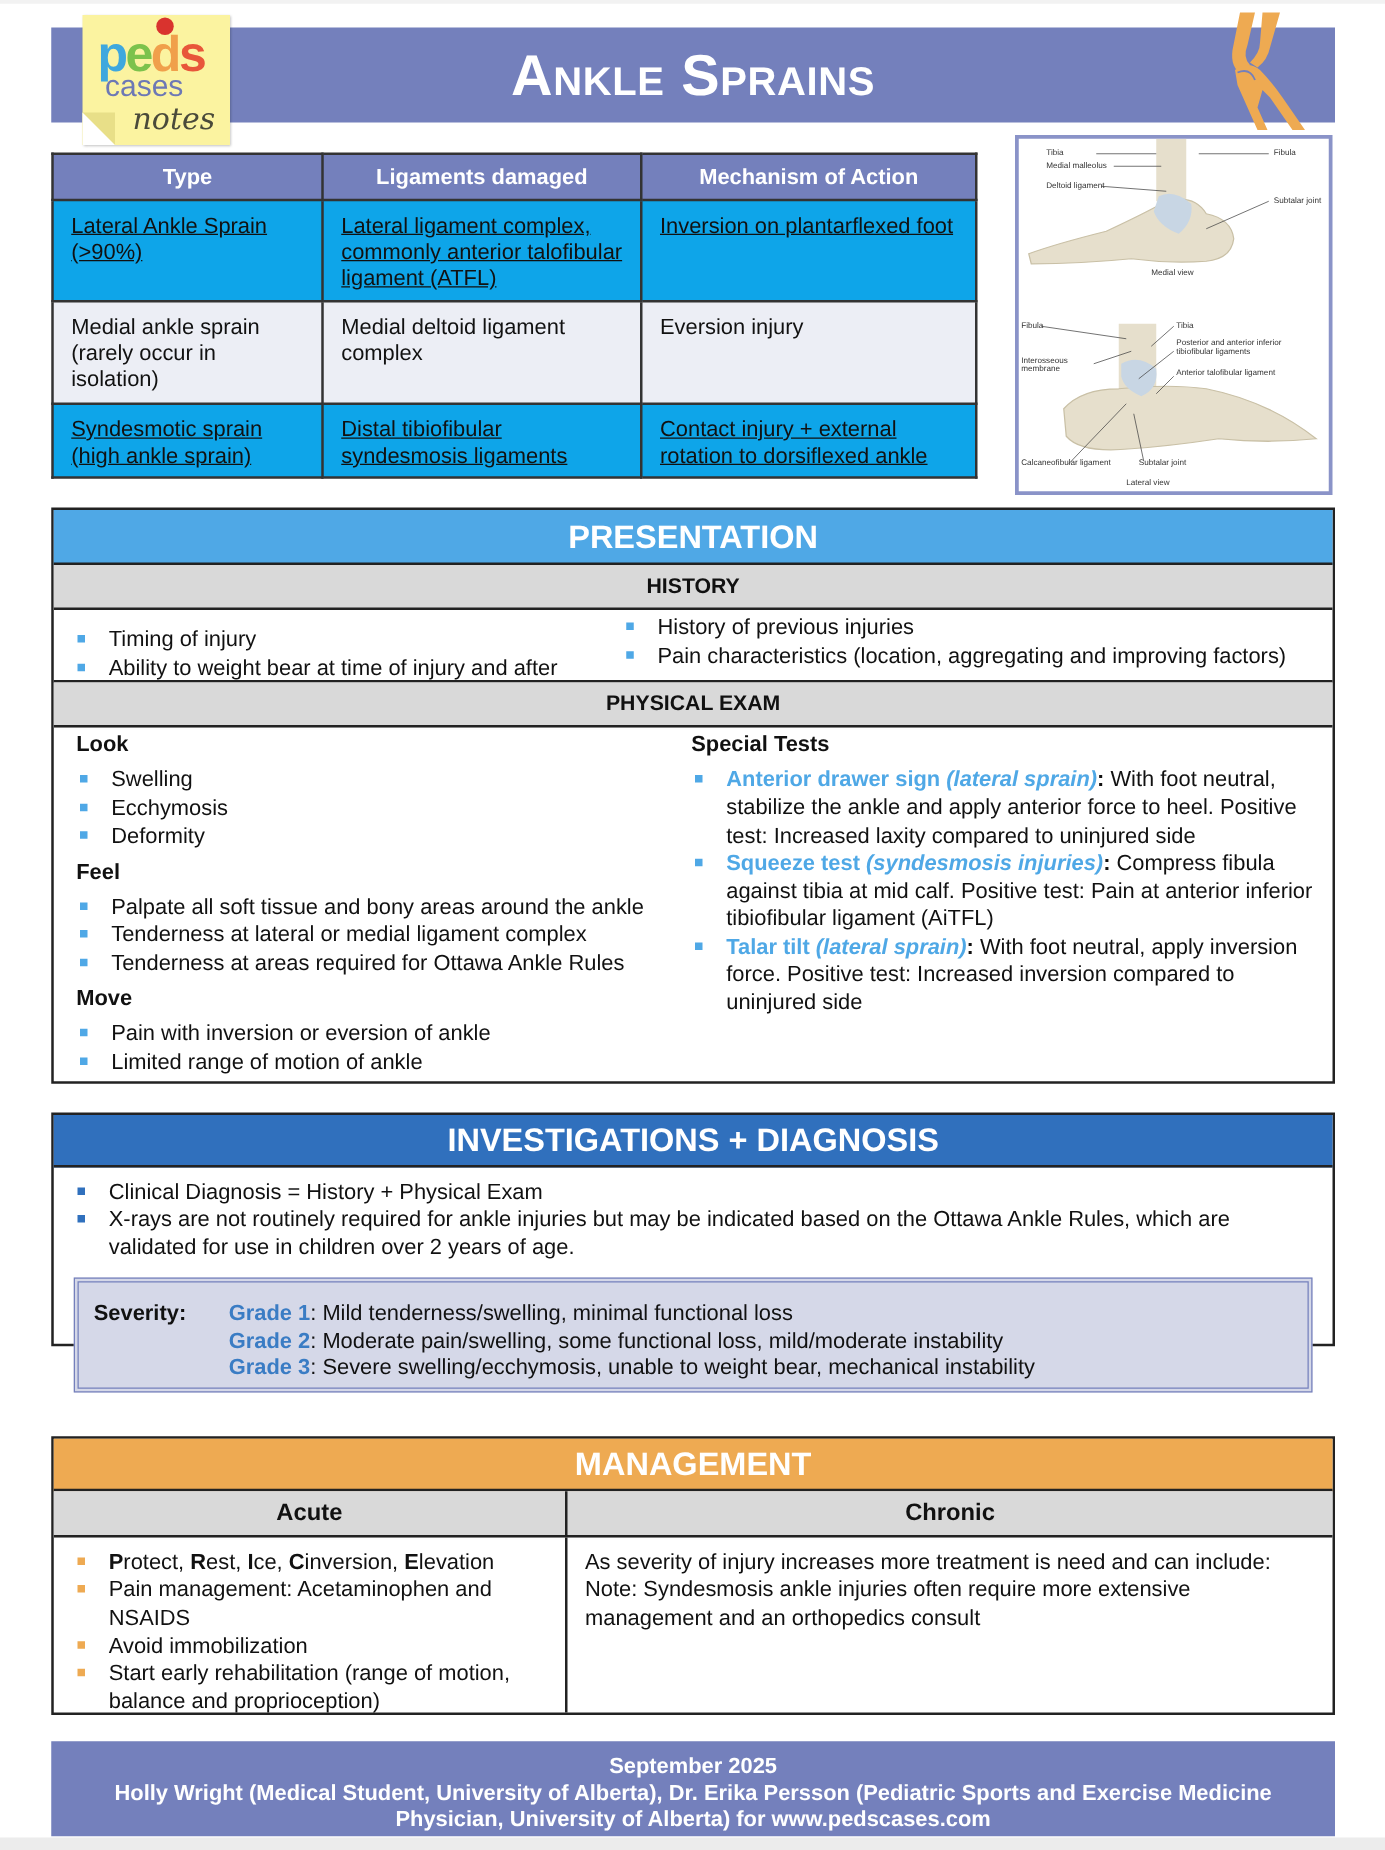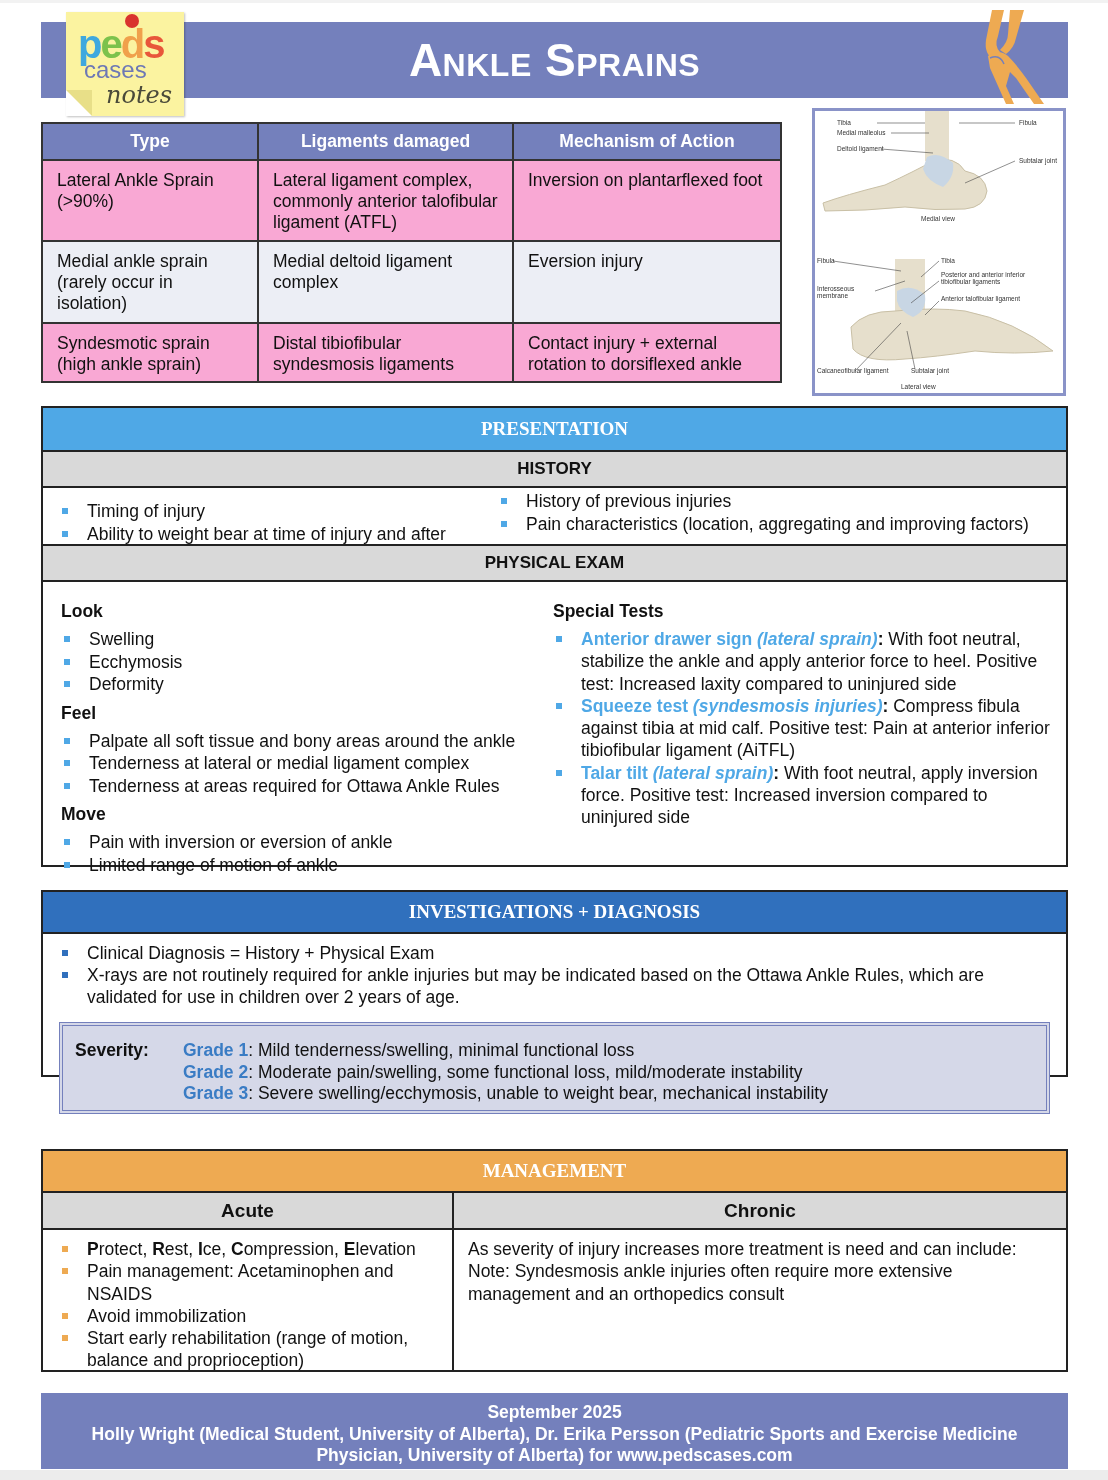--- a/index.html
+++ b/index.html
@@ -42,48 +42,48 @@
     border-collapse: collapse; font-size:17.5px;
   }
   .type-table th {
     background:#7480bc; color:#fff; font-weight:bold; height:37px; font-size:17.5px;
     border:2px solid #333;
   }
   .type-table td {
     vertical-align: top; padding: 9px 14px 6px 14px; line-height:21px;
     border:2px solid #333;
   }
-  .type-table tr.r0 td, .type-table tr.r2 td { background:#f9a8d4; }
+  .type-table tr.r0 td, .type-table tr.r2 td { background:#0ea5e9;text-decoration:underline; }
   .type-table tr.r1 td { background:#eceef5; }
   .type-table tr.r0 td { height:81px; }
   .type-table tr.r1 td { height:82px; }
   .type-table tr.r2 td { height:59px; }
 
   
   .anatomy {
     position:absolute; left:812px; top:108px; width:254px; height:288px;
     border:3px solid #8a93c8; background:#fff;
   }
   .anatomy svg { position:absolute; left:0; top:0; }
   .anat-label { position:absolute; font-size:6.5px; color:#333; white-space:nowrap; }
 
   
   .section { position:absolute; left:41px; width:1027px; border:2px solid #222; background:#fff; }
-  .sec-head { height:44px; display:flex; align-items:center; justify-content:center; color:#fff; font-weight:bold; font-size:19px; border-bottom:2px solid #222;font-family:Liberation Serif, serif; }
+  .sec-head { height:44px; display:flex; align-items:center; justify-content:center; color:#fff; font-weight:bold; font-size:26px; border-bottom:2px solid #222; }
   .sub-head { background:#d9d9d9; height:36px; display:flex; align-items:center; justify-content:center; font-weight:bold; font-size:17px; border-bottom:2px solid #222; }
 
   ul.sq { list-style:none; }
   ul.sq li { position:relative; padding-left:28px; font-size:17.5px; line-height:22.5px; }
   ul.sq li::before { content:""; position:absolute; left:3px; top:8px; width:6px; height:6px; background: var(--bullet, #4fa8e6); }
 
   .presentation { top:406px; height:461px; }
   .history-row { display:flex; height:58px; border-bottom:2px solid #222; padding-top:8px; }
   .history-row .col1 { width:455px; padding-left:16px; padding-top:4px; }
   .history-row .col2 { flex:1; padding-left:0; }
-  .exam { display:flex; padding:18px 0 0 0; }
+  .exam { display:flex; padding:2px 0 0 0; }
   .exam .left { width:492px; padding-left:18px; }
   .exam .right { flex:1; padding-left:18px; padding-right:10px; }
   .exam h4 { font-size:17.5px; font-weight:bold; margin:0 0 6px 0; line-height:22px; }
   .exam .left h4.gap { margin-top:6px; }
   .exam ul.sq li { line-height:22.5px; }
   .exam .right ul.sq li { line-height:22.3px; }
   .blue-b { color:#4fa8e6; font-weight:bold; }
   .blue-bi { color:#4fa8e6; font-weight:bold; font-style:italic; }
   .blk-b { font-weight:bold; }
 
@@ -286,21 +286,21 @@
 
 <div class="section management">
   <div class="sec-head">MANAGEMENT</div>
   <div class="mgmt-heads">
     <div class="h1">Acute</div>
     <div class="h2">Chronic</div>
   </div>
   <div class="mgmt-body">
     <div class="acute">
       <ul class="sq">
-        <li><b>P</b><span>rotect, </span><b>R</b><span>est, </span><b>I</b><span>ce, </span><b>C</b><span>ompression, </span><b>E</b><span>levation</span></li>
+        <li><b>P</b><span>rotect, </span><b>R</b><span>est, </span><b>I</b><span>ce, </span><b>C</b><span>inversion, </span><b>E</b><span>levation</span></li>
         <li>Pain management: Acetaminophen and NSAIDS</li>
         <li>Avoid immobilization</li>
         <li>Start early rehabilitation (range of motion, balance and proprioception)</li>
       </ul>
     </div>
     <div class="chronic">
       <p>As severity of injury increases more treatment is need and can include:</p>
       <p>Note: Syndesmosis ankle injuries often require more extensive management and an orthopedics consult</p>
     </div>
   </div>

